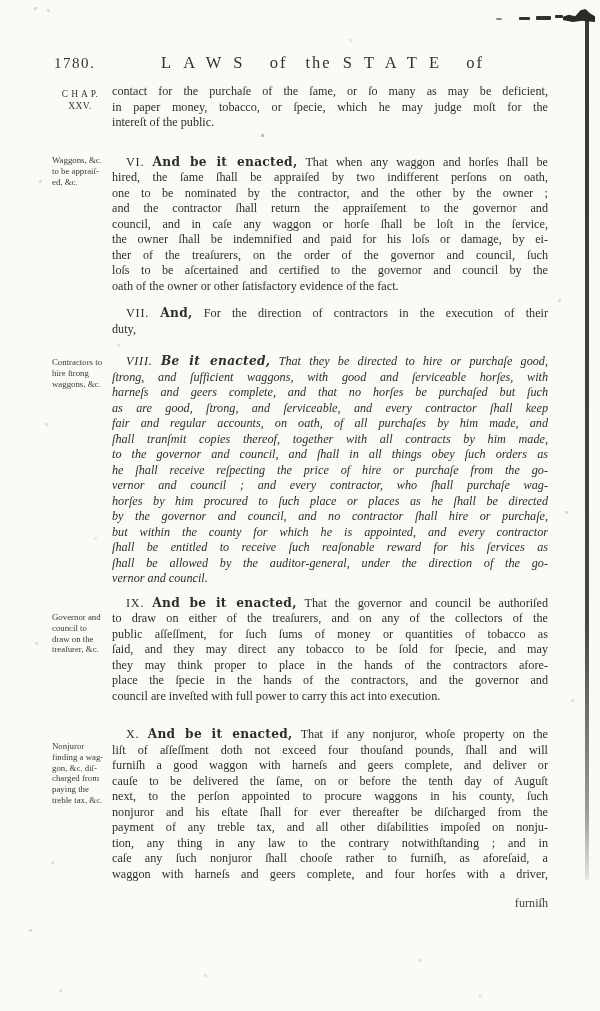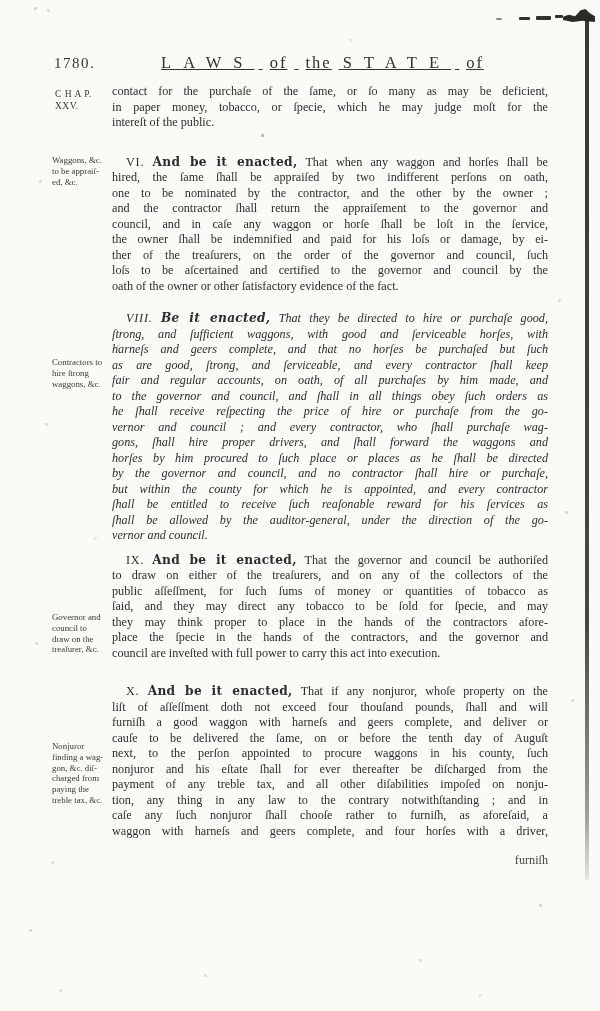--- a/index.html
+++ b/index.html
@@ -14,31 +14,30 @@
   
   #year{
     position:absolute;left:54px;top:55px;
     font-size:15px;letter-spacing:1.5px;color:#35342f;
   }
   #running-title{
     position:absolute;left:0;right:0;top:53px;
     text-align:center;padding-left:52px;
     font-size:16.5px;color:#33322d;
     white-space:nowrap;
-    text-decoration:underline;
   }
   #running-title .caps{letter-spacing:12px;margin-right:4px;}
   #running-title .lower{letter-spacing:2px;margin:0 7px;}
   
   .mnote{
     position:absolute;left:52px;width:64px;
     font-size:8.8px;line-height:10.8px;color:#3a3934;
     white-space:nowrap;
   }
-  .mnote.centered{text-align:left;width:50px;left:55px;font-size:9.5px;line-height:12px;letter-spacing:0.5px;}
+  .mnote.centered{text-align:center;width:50px;left:55px;font-size:9.5px;line-height:12px;letter-spacing:0.5px;}
   
   #body-col{
     position:absolute;left:112px;top:84px;width:436px;
     font-size:12.2px;line-height:15.5px;
   }
   .para{margin:0;}
   .tl{
     text-align:justify;
     -moz-text-align-last:justify;
     text-align-last:justify;
@@ -168,30 +167,34 @@
         <div class="tl first"><span class="num">VI.</span> <span class="gothic">And be it enacted,</span> <span>That when any waggon and horſes ſhall be</span></div>
         <div class="tl">hired, the ſame ſhall be appraiſed by two indifferent perſons on oath,</div>
         <div class="tl">one to be nominated by the contractor, and the other by the owner ;</div>
         <div class="tl">and the contractor ſhall return the appraiſement to the governor and</div>
         <div class="tl">council, and in caſe any waggon or horſe ſhall be loſt in the ſervice,</div>
         <div class="tl">the owner ſhall be indemnified and paid for his loſs or damage, by ei-</div>
         <div class="tl">ther of the treaſurers, on the order of the governor and council, ſuch</div>
         <div class="tl">loſs to be aſcertained and certified to the governor and council by the</div>
         <div class="tl last">oath of the owner or other ſatisfactory evidence of the fact.</div>
       </div>
+    <div id="m-s7" class="para">
+        <div class="tl first"><span class="num">VII.</span> <span class="gothic">And,</span> <span>For the direction of contractors in the execution of their</span></div>
+        <div class="tl last">duty,</div>
+      </div>
     <div id="m-s8" class="para">
         <div class="tl first"><span class="num">VIII.</span> <span class="gothic">Be it enacted,</span> <span>That they be directed to hire or purchaſe good,</span></div>
         <div class="tl">ſtrong, and ſufficient waggons, with good and ſerviceable horſes, with</div>
         <div class="tl">harneſs and geers complete, and that no horſes be purchaſed but ſuch</div>
         <div class="tl">as are good, ſtrong, and ſerviceable, and every contractor ſhall keep</div>
         <div class="tl">fair and regular accounts, on oath, of all purchaſes by him made, and</div>
+        <div class="tl">ſhall tranſmit copies thereof, together with all contracts by him made,</div>
         <div class="tl">to the governor and council, and ſhall in all things obey ſuch orders as</div>
         <div class="tl">he ſhall receive reſpecting the price of hire or purchaſe from the go-</div>
         <div class="tl">vernor and council ; and every contractor, who ſhall purchaſe wag-</div>
-        <div class="tl">gons, ſhall hire proper drivers, and ſhall forward the waggons and</div>
         <div class="tl">horſes by him procured to ſuch place or places as he ſhall be directed</div>
         <div class="tl">by the governor and council, and no contractor ſhall hire or purchaſe,</div>
         <div class="tl">but within the county for which he is appointed, and every contractor</div>
         <div class="tl">ſhall be entitled to receive ſuch reaſonable reward for his ſervices as</div>
         <div class="tl">ſhall be allowed by the auditor-general, under the direction of the go-</div>
         <div class="tl last">vernor and council.</div>
       </div>
     <div id="m-s9" class="para">
         <div class="tl first"><span class="num">IX.</span> <span class="gothic">And be it enacted,</span> <span>That the governor and council be authoriſed</span></div>
         <div class="tl">to draw on either of the treaſurers, and on any of the collectors of the</div>

